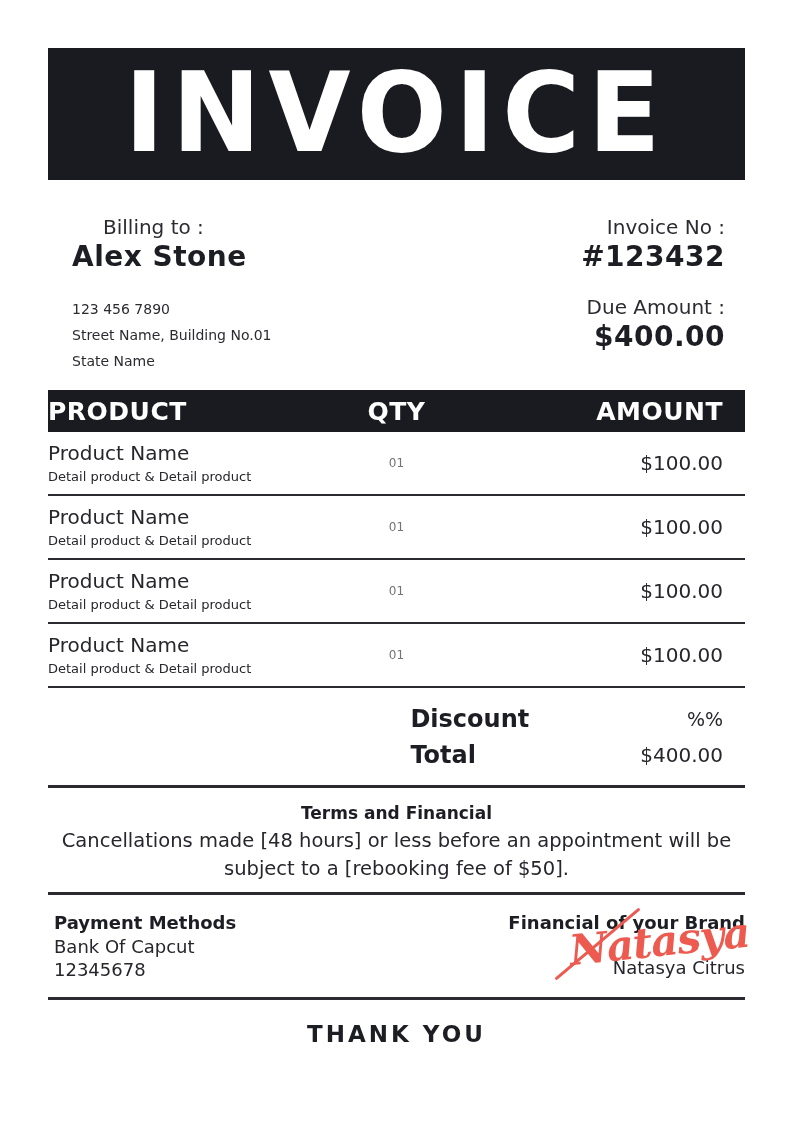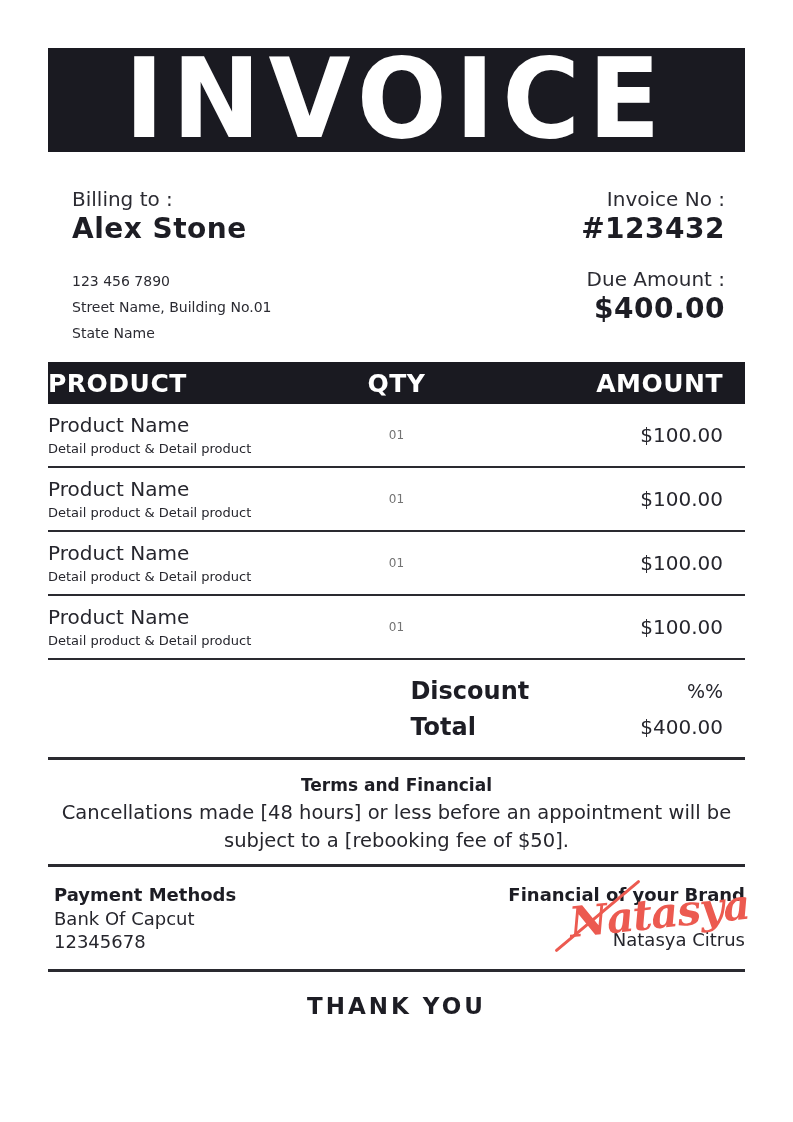--- a/index.html
+++ b/index.html
@@ -13,36 +13,36 @@
   body {
     width: 793px; height: 1122px;
     font-family: "DejaVu Sans", sans-serif;
     color: var(--text);
     overflow: hidden;
   }
   .page { width: 793px; height: 1122px; padding: 48px 48px 0 48px; background: #fff; }
 
   
   .title-bar {
-    height: 104px; background: var(--ink);
+    height: 132px; background: var(--ink);
     display: flex; align-items: center; justify-content: center;
   }
   .title-bar h1 {
     color: #fff; font-size: 106px; font-weight: bold;
     letter-spacing: 8px; line-height: 1; transform: scaleY(1.04);
     white-space: nowrap;
   }
 
   
   .billing {
     display: flex; justify-content: space-between;
     padding: 34px 20px 0 24px;
     height: 194px;
   }
-  .small-label { font-size: 20px; line-height: 26px; color: #2b2b32; }
+  .small-label { font-size: 20px; line-height: 26px; color: #2b2b32; margin-left: 31px; }
   .big-value { font-size: 28px; line-height: 34px; font-weight: bold; color: #1d1d24; letter-spacing: 0.5px; }
   .bill-left .contact { margin-top: 22px; font-size: 14px; line-height: 26px; color: #2b2b32; }
   .bill-right { text-align: right; }
   .bill-right .due-block { margin-top: 20px; }
 
   
   .table { margin-top: 16px; }
   .thead {
     height: 42px; background: var(--ink); color: #fff;
     display: flex; align-items: center;

